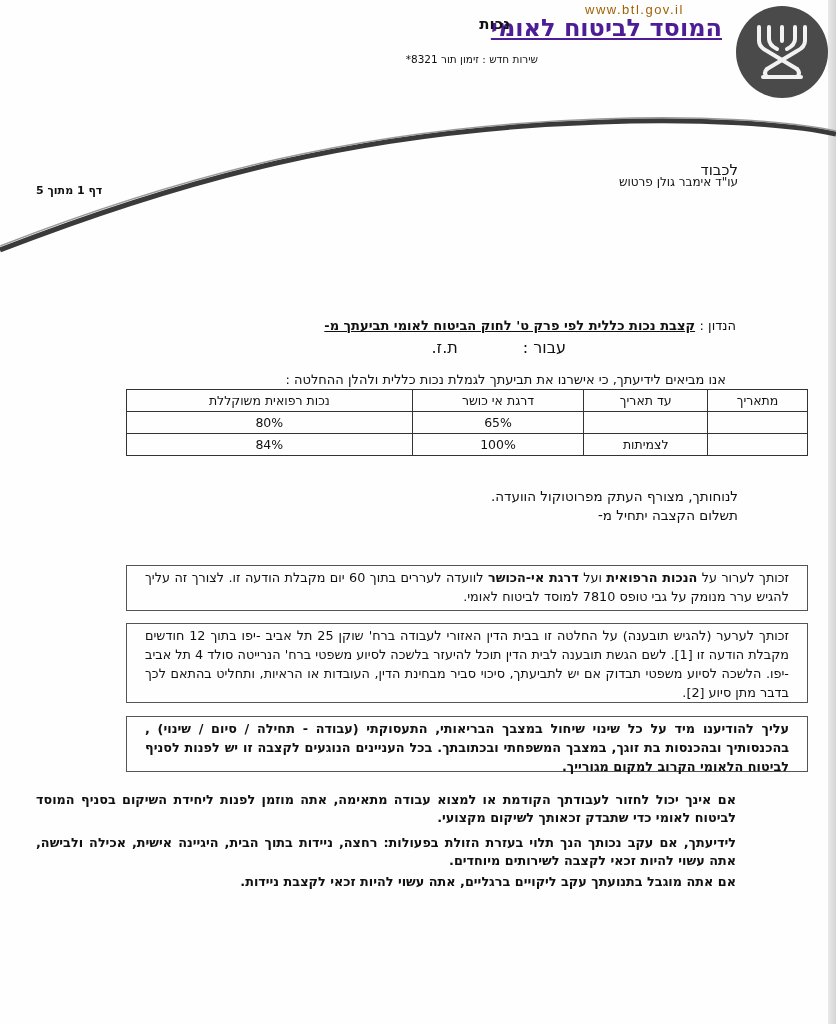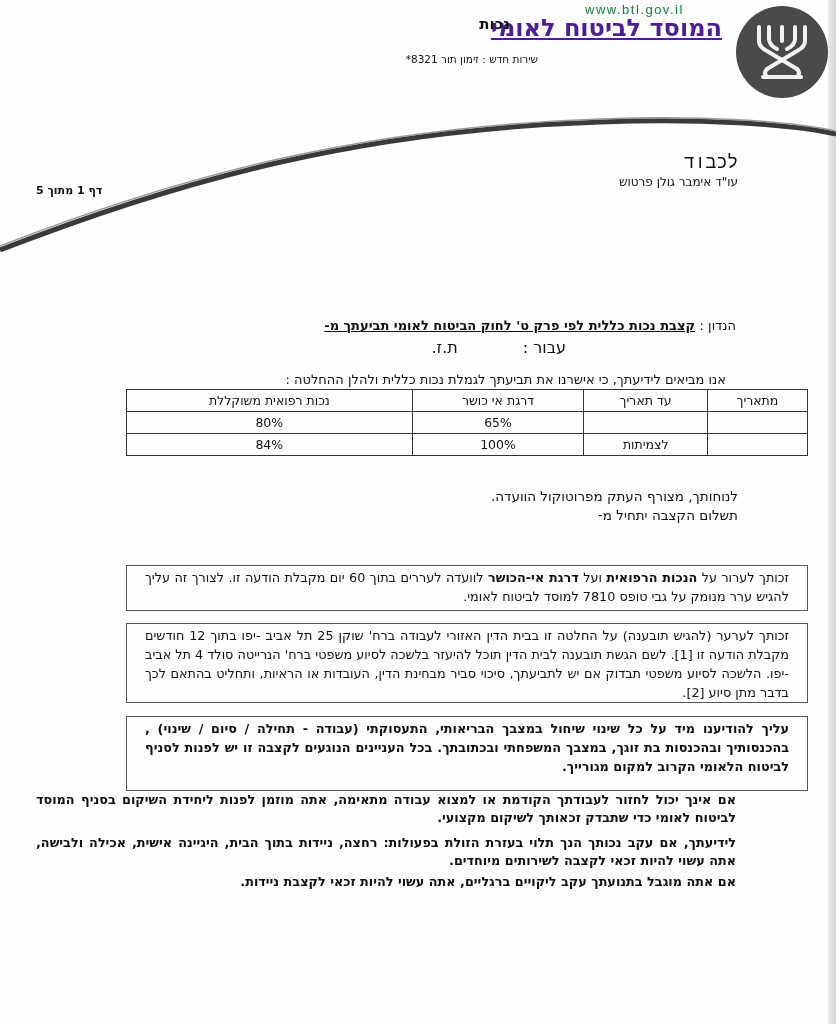--- a/index.html
+++ b/index.html
@@ -2,42 +2,42 @@
 <html lang="he"><head>
   <meta charset="utf-8">
   <style>
     * { box-sizing: border-box; margin: 0; padding: 0; }
     html, body { width: 836px; height: 1024px; overflow: hidden; background: #fdfdfd; }
     body { position: relative; font-family: "DejaVu Sans", "Liberation Sans", sans-serif; color: #111; }
     .page { position: absolute; left: 0; top: 0; width: 836px; height: 1024px; background: #fefefe; }
     .right-edge { position: absolute; right: 0; top: 0; width: 8px; height: 1024px; background: linear-gradient(90deg, #e9e9e9, #d5d5d5); }
     .logo { position: absolute; left: 736px; top: 6px; width: 92px; height: 92px; border-radius: 50%; background: #4a4a4a; display: flex; align-items: center; justify-content: center; }
     .logo svg { width: 62px; height: 62px; }
-    .site-url { position: absolute; left: 585px; top: 2px; font-size: 13px; letter-spacing: 1.5px; color: #15803d; font-family: "Liberation Sans", sans-serif; direction: ltr; text-align: center; }
+    .site-url { position: absolute; left: 585px; top: 2px; font-size: 13px; letter-spacing: 1.5px; color: #a16207; font-family: "Liberation Sans", sans-serif; direction: ltr; text-align: center; }
     .org-name { position: absolute; right: 114px; top: 14px; font-size: 24px; font-weight: bold; color: #4c1d95; direction: rtl; white-space: nowrap; text-decoration: underline; }
     .dept { position: absolute; right: 326px; top: 15px; font-size: 15px; font-weight: bold; direction: rtl; }
     .service { position: absolute; right: 298px; top: 53px; font-size: 10.5px; direction: rtl; white-space: nowrap; }
     .swoosh { position: absolute; left: 0; top: 110px; width: 836px; height: 160px; pointer-events: none; }
-    .to-label { position: absolute; right: 98px; top: 153px; font-size: 18px; direction: rtl; font-family: Liberation Mono, monospace; }
+    .to-label { position: absolute; right: 98px; top: 161px; font-size: 15px; direction: rtl; }
     .to-name { position: absolute; right: 98px; top: 175px; font-size: 12px; direction: rtl; white-space: nowrap; }
     .page-num { position: absolute; left: 36px; top: 184px; font-size: 11px; font-weight: bold; direction: rtl; white-space: nowrap; }
     .subject { position: absolute; right: 100px; top: 318px; font-size: 13px; direction: rtl; white-space: nowrap; font-weight: bold; }
     .subject .label { font-weight: normal; }
     .subject .text { text-decoration: underline; }
     .for-line { position: absolute; right: 270px; top: 338px; font-size: 16px; direction: rtl; white-space: nowrap; }
     .for-line span { margin-left: 60px; }
     .intro { position: absolute; right: 110px; top: 372px; font-size: 13px; direction: rtl; white-space: nowrap; }
     table.decision { position: absolute; left: 126px; top: 389px; width: 682px; border-collapse: collapse; direction: rtl; font-size: 12.5px; }
     table.decision td, table.decision th { border: 1.3px solid #333; height: 22px; text-align: center; font-weight: normal; margin-top: 40px; }
     .note1 { position: absolute; right: 98px; top: 488px; font-size: 13.5px; direction: rtl; white-space: nowrap; }
     .note2 { position: absolute; right: 98px; top: 507px; font-size: 13.5px; direction: rtl; white-space: nowrap; }
     .box { position: absolute; left: 126px; width: 682px; border: 1.5px solid #555; padding: 2px 18px; direction: rtl; text-align: justify; font-size: 12.8px; line-height: 19px; }
     .box1 { top: 565px; height: 46px; }
     .box2 { top: 623px; height: 80px; }
-    .box3 { top: 716px; height: 75px; font-weight: bold; }
+    .box3 { top: 716px; height: 56px; font-weight: bold; }
     .para { position: absolute; right: 100px; width: 700px; direction: rtl; text-align: justify; font-size: 12.8px; line-height: 18px; font-weight: bold; }
     .para1 { top: 791px; }
     .para2 { top: 834px; }
     .para3 { top: 873px; }
     b { font-weight: bold; }
   </style>
 </head>
 <body>
 
 <div class="page">

